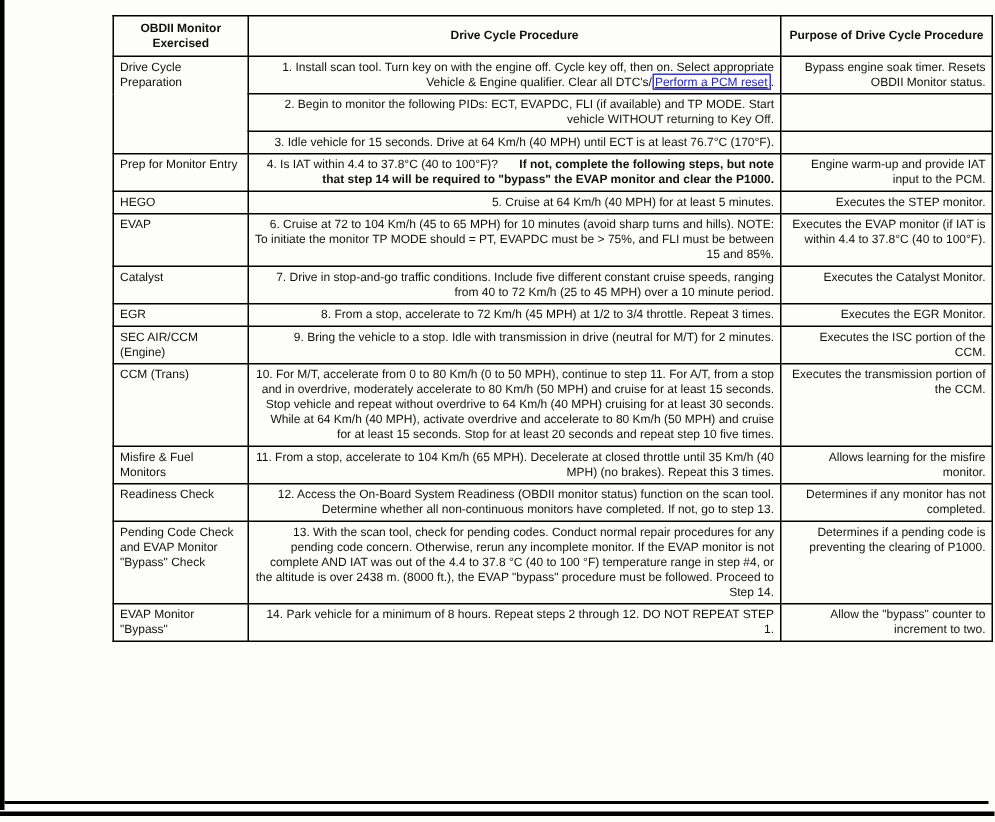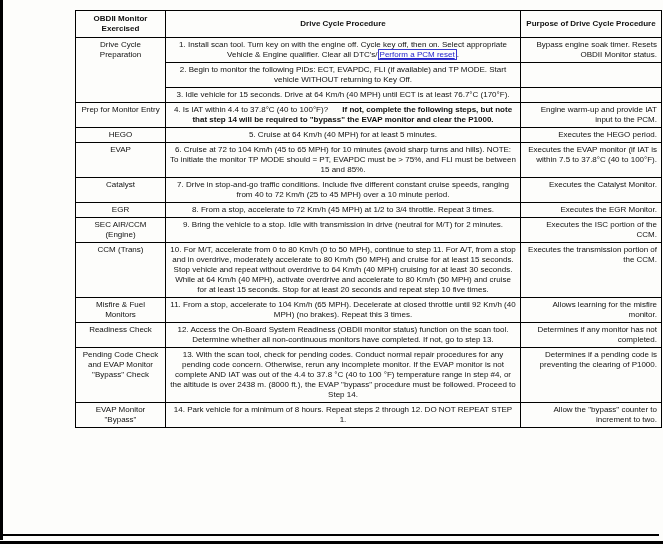--- a/index.html
+++ b/index.html
@@ -60,24 +60,24 @@
     font-weight: bold;
     text-align: center;
     vertical-align: middle;
     padding: 3px 4px;
   }
   th.col2, td.purpose-cell {
     padding-right: 52px;
     margin-top: 40px;
   }
   td.monitor-cell {
-    text-align: center;
+    text-align: left;
   }
   td.procedure-cell {
-    text-align: center;
+    text-align: right;
   }
   td.purpose-cell {
     text-align: right;
   }
   span.bold {
     font-weight: bold;
     margin-left: 12px;
   }
   span.pcm-link {
     color: #2323cc;
@@ -121,26 +121,26 @@
           <td class="purpose-cell"></td>
         </tr>
         <tr>
           <td class="monitor-cell">Prep for Monitor Entry</td>
           <td class="procedure-cell"><span>4. Is IAT within 4.4 to 37.8°C (40 to 100°F)? </span><span class="bold">If not, complete the following steps, but note that step 14 will be required to "bypass" the EVAP monitor and clear the P1000.</span></td>
           <td class="purpose-cell">Engine warm-up and provide IAT input to the PCM.</td>
         </tr>
         <tr>
           <td class="monitor-cell">HEGO</td>
           <td class="procedure-cell"><span>5. Cruise at 64 Km/h (40 MPH) for at least 5 minutes.</span></td>
-          <td class="purpose-cell">Executes the HEGO period.</td>
+          <td class="purpose-cell">Executes the STEP monitor.</td>
         </tr>
         <tr>
           <td class="monitor-cell">EVAP</td>
           <td class="procedure-cell"><span>6. Cruise at 72 to 104 Km/h (45 to 65 MPH) for 10 minutes (avoid sharp turns and hills). NOTE: To initiate the monitor TP MODE should = PT, EVAPDC must be &gt; 75%, and FLI must be between 15 and 85%.</span></td>
-          <td class="purpose-cell">Executes the EVAP monitor (if IAT is within 7.5 to 37.8°C (40 to 100°F).</td>
+          <td class="purpose-cell">Executes the EVAP monitor (if IAT is within 4.4 to 37.8°C (40 to 100°F).</td>
         </tr>
         <tr>
           <td class="monitor-cell">Catalyst</td>
           <td class="procedure-cell"><span>7. Drive in stop-and-go traffic conditions. Include five different constant cruise speeds, ranging from 40 to 72 Km/h (25 to 45 MPH) over a 10 minute period.</span></td>
           <td class="purpose-cell">Executes the Catalyst Monitor.</td>
         </tr>
         <tr>
           <td class="monitor-cell">EGR</td>
           <td class="procedure-cell"><span>8. From a stop, accelerate to 72 Km/h (45 MPH) at 1/2 to 3/4 throttle. Repeat 3 times.</span></td>
           <td class="purpose-cell">Executes the EGR Monitor.</td>
@@ -150,21 +150,21 @@
           <td class="procedure-cell"><span>9. Bring the vehicle to a stop. Idle with transmission in drive (neutral for M/T) for 2 minutes.</span></td>
           <td class="purpose-cell">Executes the ISC portion of the CCM.</td>
         </tr>
         <tr>
           <td class="monitor-cell">CCM (Trans)</td>
           <td class="procedure-cell"><span>10. For M/T, accelerate from 0 to 80 Km/h (0 to 50 MPH), continue to step 11. For A/T, from a stop and in overdrive, moderately accelerate to 80 Km/h (50 MPH) and cruise for at least 15 seconds. Stop vehicle and repeat without overdrive to 64 Km/h (40 MPH) cruising for at least 30 seconds. While at 64 Km/h (40 MPH), activate overdrive and accelerate to 80 Km/h (50 MPH) and cruise for at least 15 seconds. Stop for at least 20 seconds and repeat step 10 five times.</span></td>
           <td class="purpose-cell">Executes the transmission portion of the CCM.</td>
         </tr>
         <tr>
           <td class="monitor-cell">Misfire &amp; Fuel Monitors</td>
-          <td class="procedure-cell"><span>11. From a stop, accelerate to 104 Km/h (65 MPH). Decelerate at closed throttle until 92 Km/h (40 MPH) (no brakes). Repeat this 3 times.</span></td>
+          <td class="procedure-cell"><span>11. From a stop, accelerate to 104 Km/h (65 MPH). Decelerate at closed throttle until 35 Km/h (40 MPH) (no brakes). Repeat this 3 times.</span></td>
           <td class="purpose-cell">Allows learning for the misfire monitor.</td>
         </tr>
         <tr>
           <td class="monitor-cell">Readiness Check</td>
           <td class="procedure-cell"><span>12. Access the On-Board System Readiness (OBDII monitor status) function on the scan tool. Determine whether all non-continuous monitors have completed. If not, go to step 13.</span></td>
           <td class="purpose-cell">Determines if any monitor has not completed.</td>
         </tr>
         <tr>
           <td class="monitor-cell">Pending Code Check and EVAP Monitor "Bypass" Check</td>
           <td class="procedure-cell"><span>13. With the scan tool, check for pending codes. Conduct normal repair procedures for any pending code concern. Otherwise, rerun any incomplete monitor. If the EVAP monitor is not complete AND IAT was out of the 4.4 to 37.8 °C (40 to 100 °F) temperature range in step #4, or the altitude is over 2438 m. (8000 ft.), the EVAP "bypass" procedure must be followed. Proceed to Step 14.</span></td>

